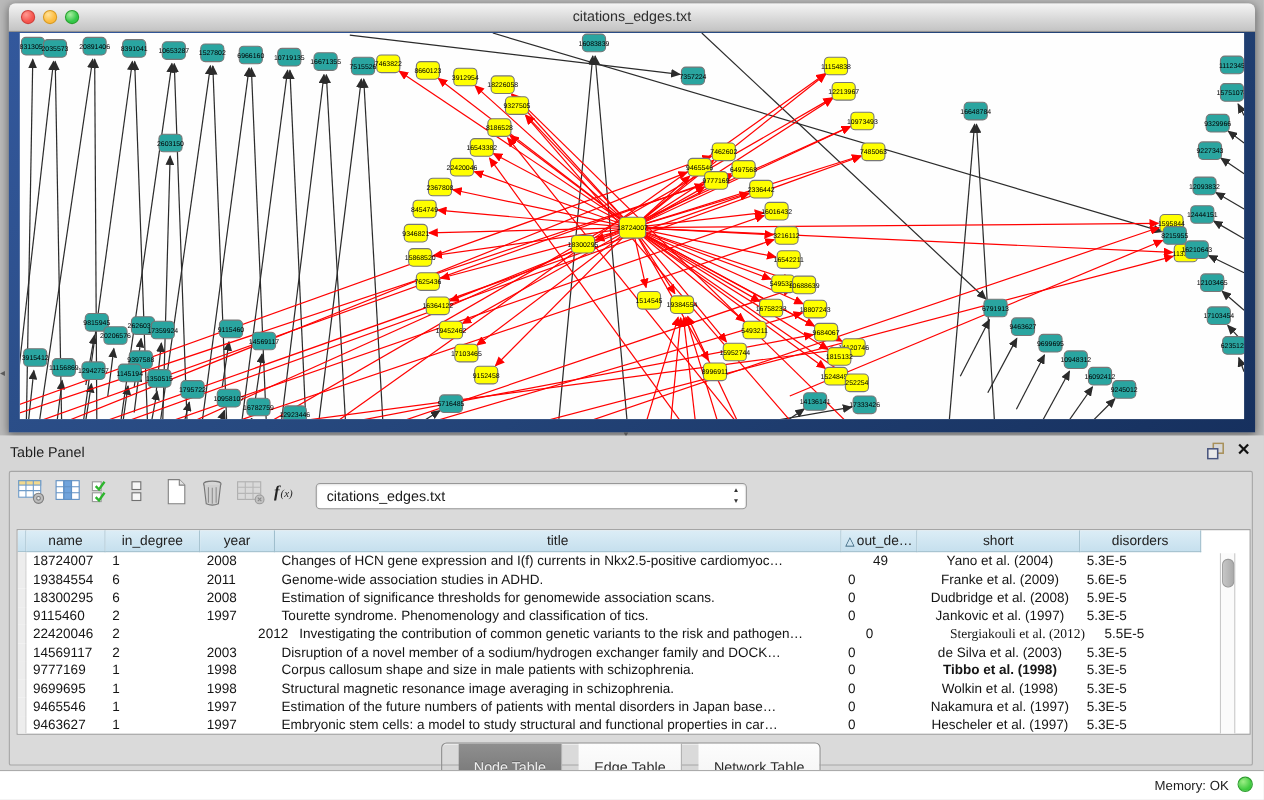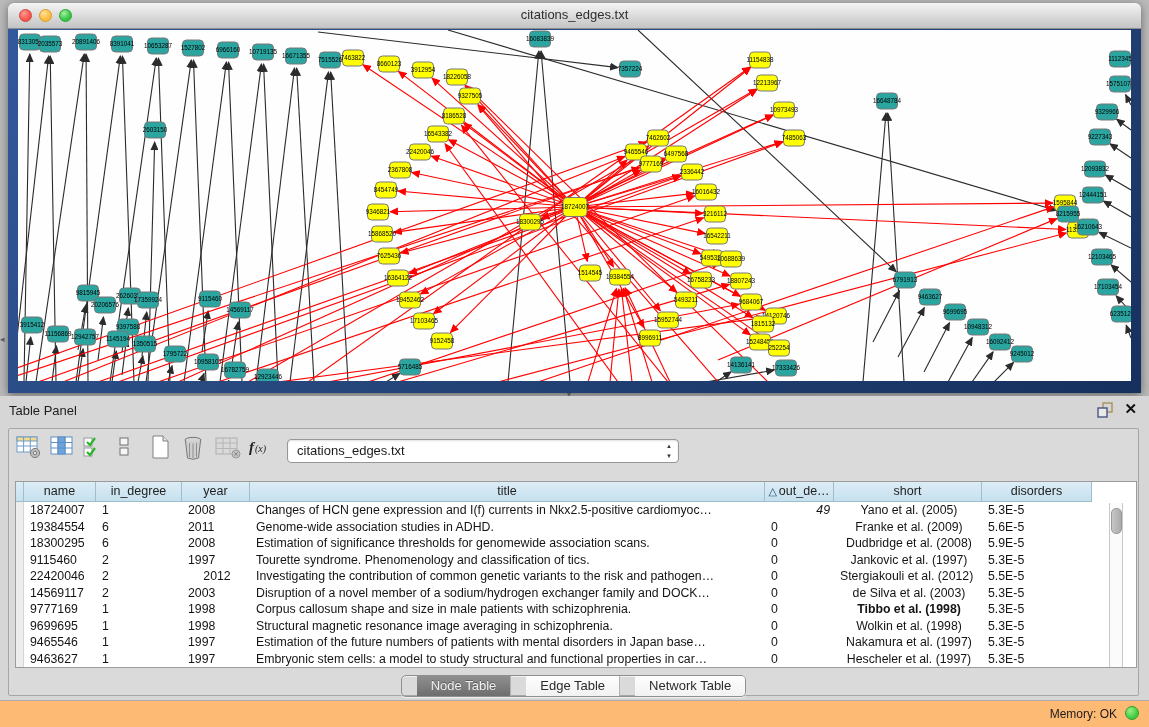--- a/index.html
+++ b/index.html
@@ -52,26 +52,26 @@
       overflow:hidden;white-space:nowrap;padding:0 4px 0 6px;}
   .td.rowhdr{background:#ededed;border-right:1px solid #d5d5d5;padding:0;}
   .vscroll{position:absolute;right:13px;top:21px;width:12px;height:164px;background:#fbfbfb;
            border-left:1px solid #c9c9c9;border-right:1px solid #c9c9c9;}
   .vthumb{position:absolute;left:1px;top:5px;width:9px;height:24px;background:linear-gradient(90deg,#c6c6c6,#ababab);
           border:1px solid #9a9a9a;border-radius:5px;}
   
   .tabbar{position:absolute;left:0;right:0;top:246px;text-align:center;}
   .tabs{display:inline-flex;border:1px solid #8f8f8f;border-radius:5px;overflow:hidden;
         box-shadow:0 1px 1px rgba(255,255,255,.7), inset 0 1px 0 rgba(255,255,255,.6);}
-  .tab{height:20px;line-height:20px;font-size:13px;padding:0 14px;background:linear-gradient(#fdfdfd,#f2f2f2);
+  .tab{height:20px;line-height:20px;font-size:13px;padding:12px 14px;background:linear-gradient(#fdfdfd,#f2f2f2);
        color:#2c2c2c;border-right:1px solid #b2b2b2;cursor:pointer;margin-left:15px;}
   .tab:last-child{border-right:none;}
   .tab.active{background:linear-gradient(#8f8f8f,#6e6e6e);color:#efefef;text-shadow:0 -1px 0 rgba(0,0,0,.3);}
   
-  .statusbar{position:absolute;left:0;top:304px;width:1149px;height:27px;border-top:1px solid #ababab;background:#fdba74;}
+  .statusbar{position:absolute;left:0;top:304px;width:1149px;height:27px;border-top:1px solid #ababab;background:#ffffff;}
   .mem-label{position:absolute;right:32px;top:6px;font-size:12px;color:#1c1c1c;}
   .mem-dot{position:absolute;right:10px;top:5px;width:14px;height:14px;border-radius:50%;
            background:radial-gradient(circle at 35% 30%,#9dee86,#3ecb3e 65%);border:1px solid #2f9e2f;box-sizing:border-box;}
 </style>
 </head>
 <body>
 
 <div class="top-region">
   <div class="net-window">
     <div class="titlebar">
@@ -682,22 +682,22 @@
           <div class="th" style="width: 148px;">short</div>
           <div class="th" style="width: 110px;">disorders</div>
         </div>
       <div class="tbl-body" id="tbl-body">
           <div class="tr">
             <div class="td rowhdr" style="width: 8px; text-align: left;"></div>
             <div class="td" style="width: 72px; text-align: left;">18724007</div>
             <div class="td" style="width: 86px; text-align: left;">1</div>
             <div class="td" style="width: 68px; text-align: left;">2008</div>
             <div class="td" style="width: 515px; text-align: left;">Changes of HCN gene expression and I(f) currents in Nkx2.5-positive cardiomyoc…</div>
-            <div class="td" style="width: 69px; text-align: right; font-style: italic;">49</div>
-            <div class="td" style="width: 148px; text-align: center;">Yano et al. (2005)</div>
+            <div class="td" style="width: 69px; text-align: center;">49</div>
+            <div class="td" style="width: 148px; text-align: center;">Yano et al. (2004)</div>
             <div class="td" style="width: 110px; text-align: left;">5.3E-5</div>
           </div>
           <div class="tr">
             <div class="td rowhdr" style="width: 8px; text-align: left;"></div>
             <div class="td" style="width: 72px; text-align: left;">19384554</div>
             <div class="td" style="width: 86px; text-align: left;">6</div>
             <div class="td" style="width: 68px; text-align: left;">2011</div>
             <div class="td" style="width: 515px; text-align: left;">Genome-wide association studies in ADHD.</div>
             <div class="td" style="width: 69px; text-align: left;">0</div>
             <div class="td" style="width: 148px; text-align: center;">Franke et al. (2009)</div>
@@ -720,24 +720,24 @@
             <div class="td" style="width: 68px; text-align: left;">1997</div>
             <div class="td" style="width: 515px; text-align: left;">Tourette syndrome. Phenomenology and classification of tics.</div>
             <div class="td" style="width: 69px; text-align: left;">0</div>
             <div class="td" style="width: 148px; text-align: center;">Jankovic et al. (1997)</div>
             <div class="td" style="width: 110px; text-align: left;">5.3E-5</div>
           </div>
           <div class="tr">
             <div class="td rowhdr" style="width: 8px; text-align: left;"></div>
             <div class="td" style="width: 72px; text-align: left;">22420046</div>
             <div class="td" style="width: 86px; text-align: left;">2</div>
-            <div class="td" style="width: 68px; text-align: center;">2012</div>
+            <div class="td" style="width: 68px; text-align: right; margin-left: 16px;">2012</div>
             <div class="td" style="width: 515px; text-align: left;">Investigating the contribution of common genetic variants to the risk and pathogen…</div>
             <div class="td" style="width: 69px; text-align: left;">0</div>
-            <div class="td" style="width: 148px; ">Stergiakouli et al. (2012)</div>
+            <div class="td" style="width: 148px; text-align: center; font-family: Liberation Serif, serif;">Stergiakouli et al. (2012)</div>
             <div class="td" style="width: 110px; text-align: left;">5.5E-5</div>
           </div>
           <div class="tr">
             <div class="td rowhdr" style="width: 8px; text-align: left;"></div>
             <div class="td" style="width: 72px; text-align: left;">14569117</div>
             <div class="td" style="width: 86px; text-align: left;">2</div>
             <div class="td" style="width: 68px; text-align: left;">2003</div>
             <div class="td" style="width: 515px; text-align: left;">Disruption of a novel member of a sodium/hydrogen exchanger family and DOCK…</div>
             <div class="td" style="width: 69px; text-align: left;">0</div>
             <div class="td" style="width: 148px; text-align: center;">de Silva et al. (2003)</div>

